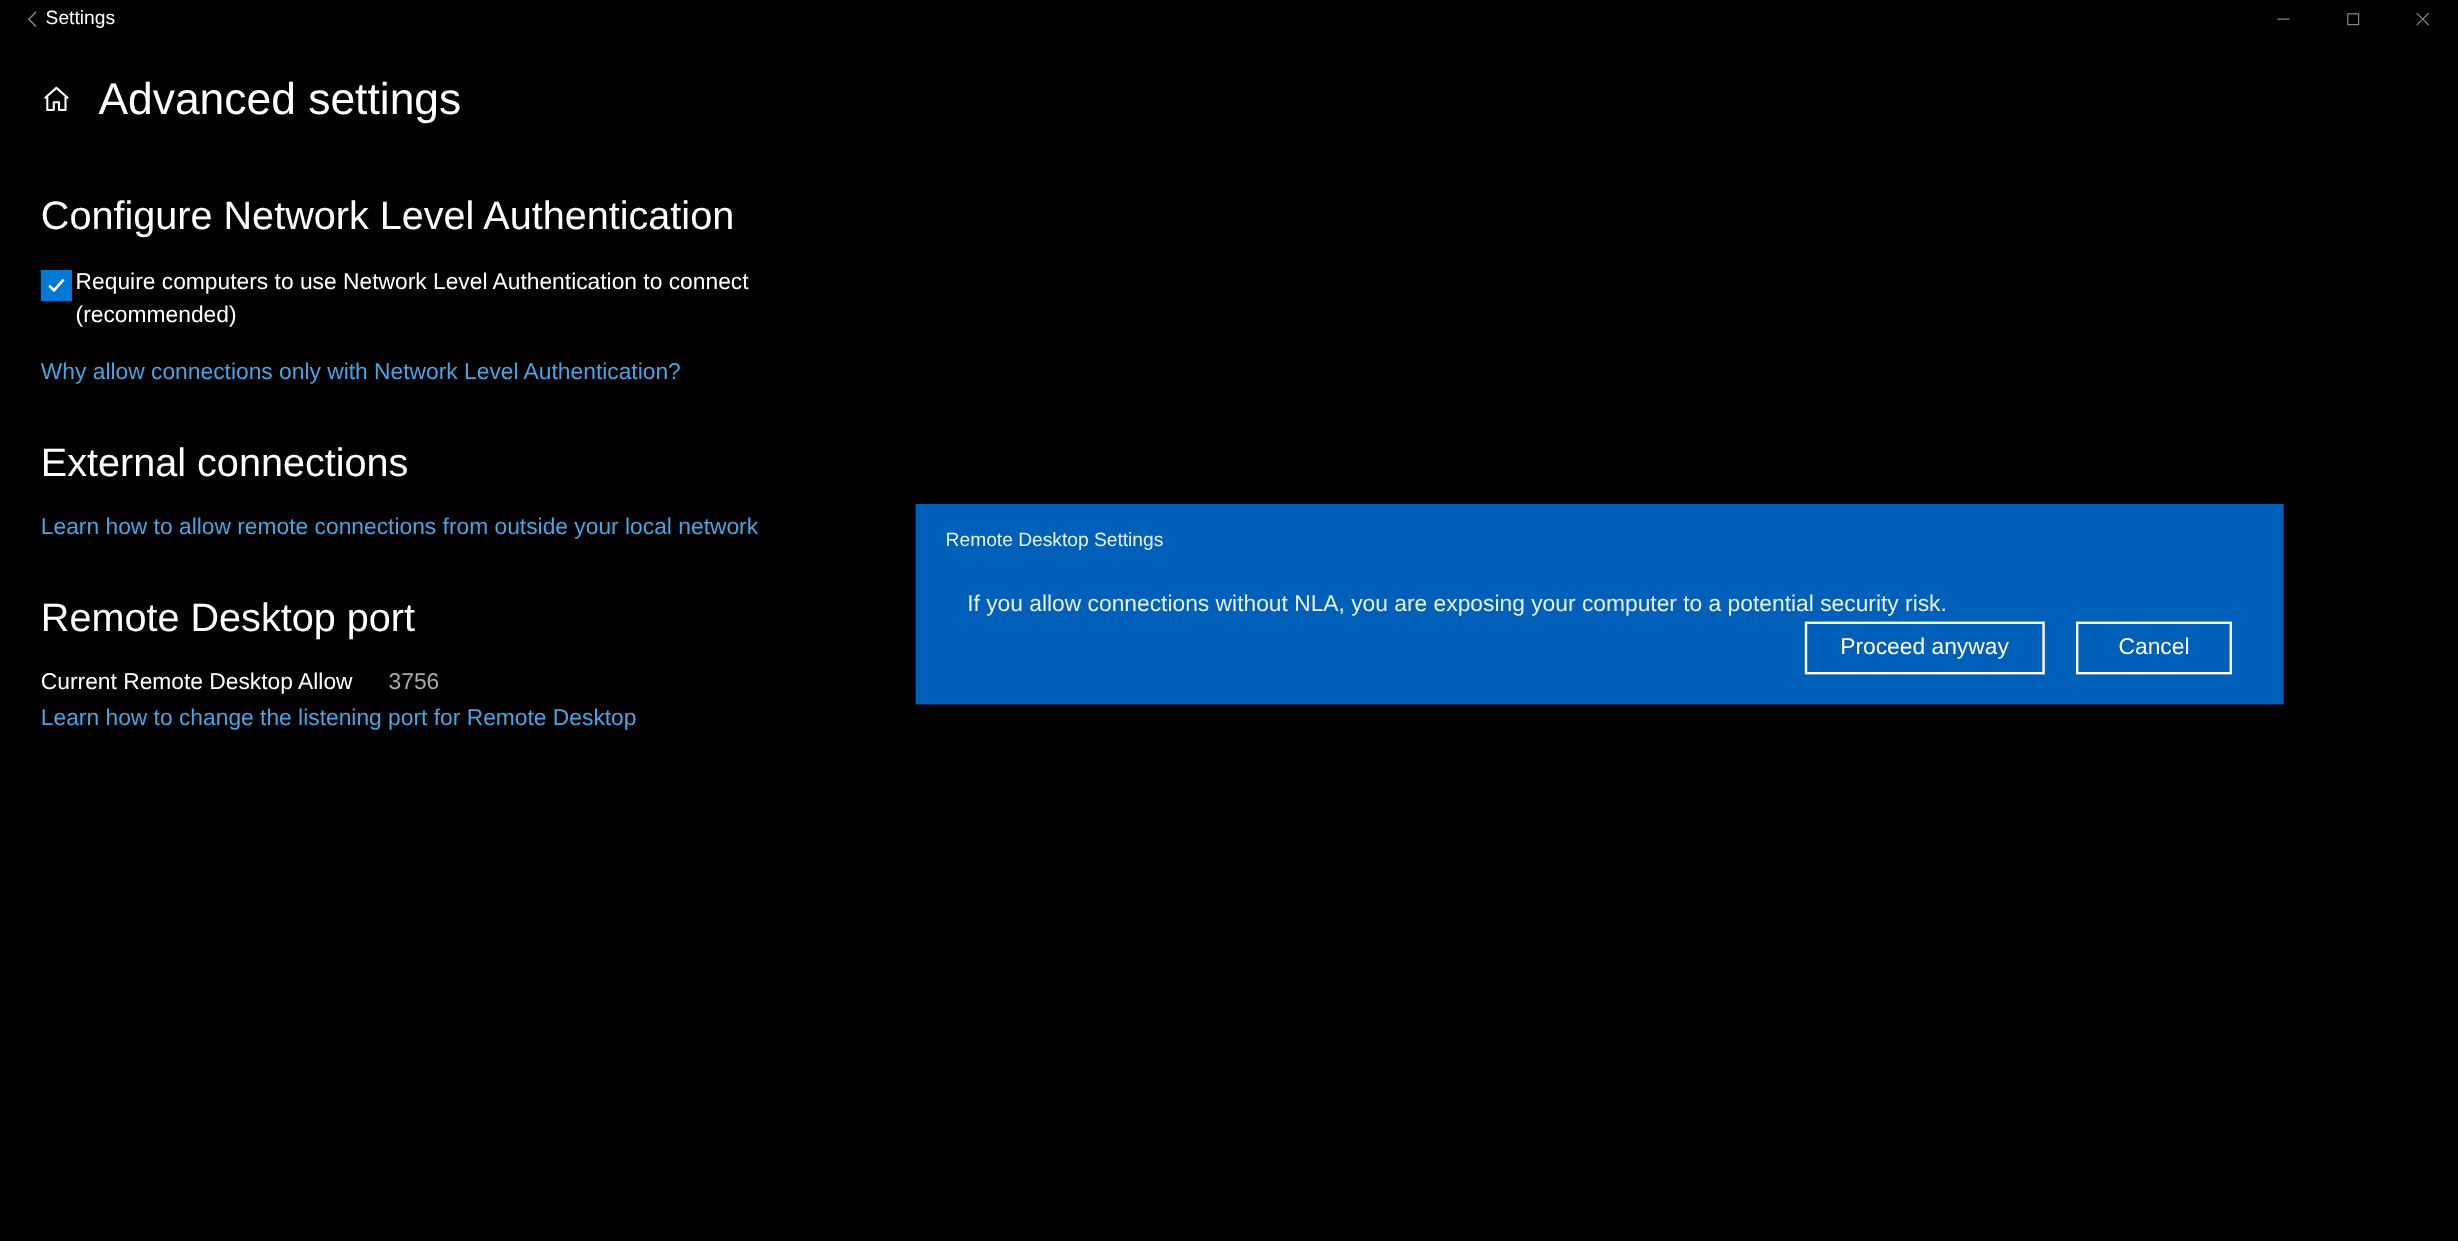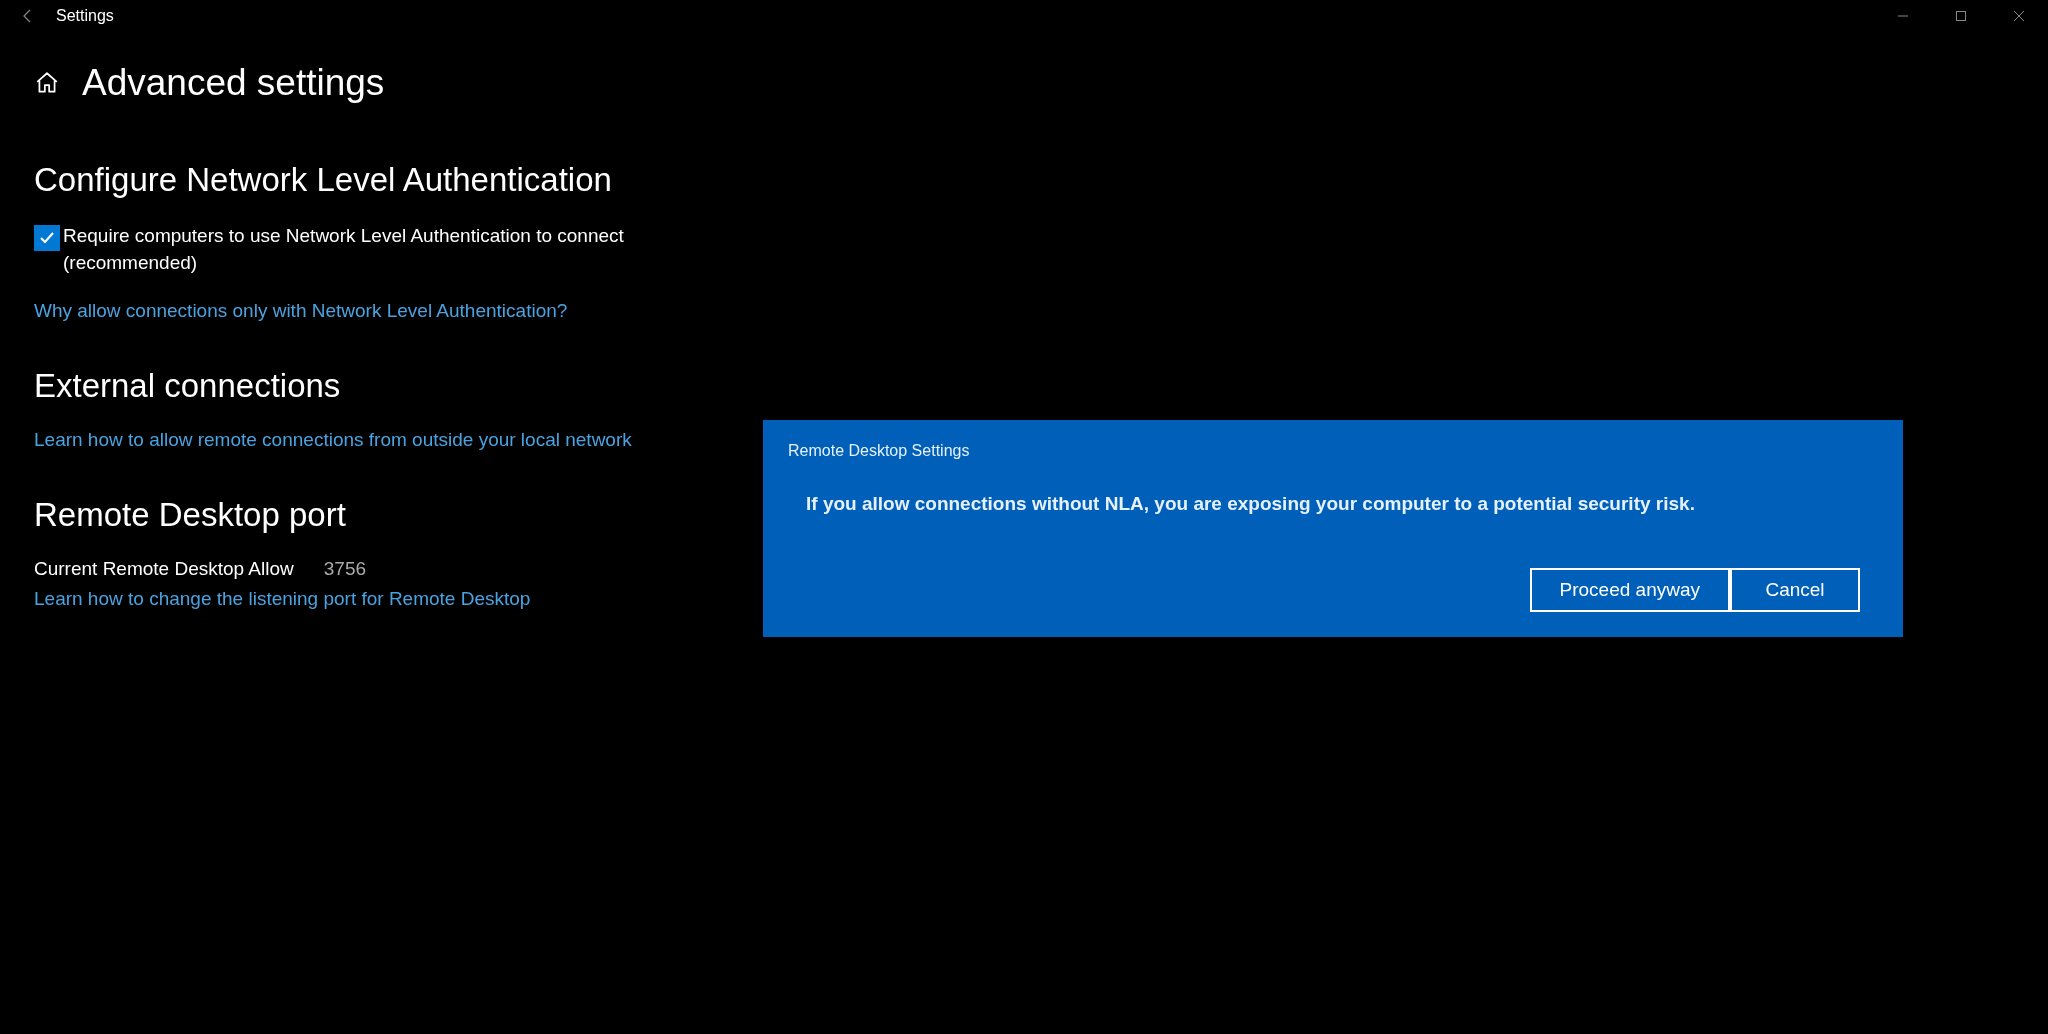--- a/index.html
+++ b/index.html
@@ -14,21 +14,21 @@
     }
     .titlebar {
       height: 32px;
       display: flex;
       align-items: center;
       position: relative;
     }
     .titlebar-left {
       display: flex;
       align-items: center;
-      gap: 18px;
+      gap: 0;
       padding-left: 18px;
     }
     .back-btn {
       width: 20px;
       height: 20px;
       display: flex;
       align-items: center;
       justify-content: center;
       color: #888;
       cursor: pointer;
@@ -138,26 +138,25 @@
     .dialog-heading {
       font-size: 28px;
       font-weight: 400;
       color: #fff;
       margin-bottom: 16px;
     }
     .dialog-text {
       font-size: 19px;
       color: #e6f1fb;
       line-height: 1.45;
-      margin-bottom: 50px;
-      font-weight: bold;
     }
     .dialog-buttons {
       display: flex;
       justify-content: flex-end;
+      gap: 26px;
     }
     .dialog-btn {
       border: 2px solid #fff;
       background: transparent;
       color: #fff;
       font-size: 19px;
       font-family: inherit;
       padding: 9px 28px;
       min-width: 130px;
       cursor: pointer;

